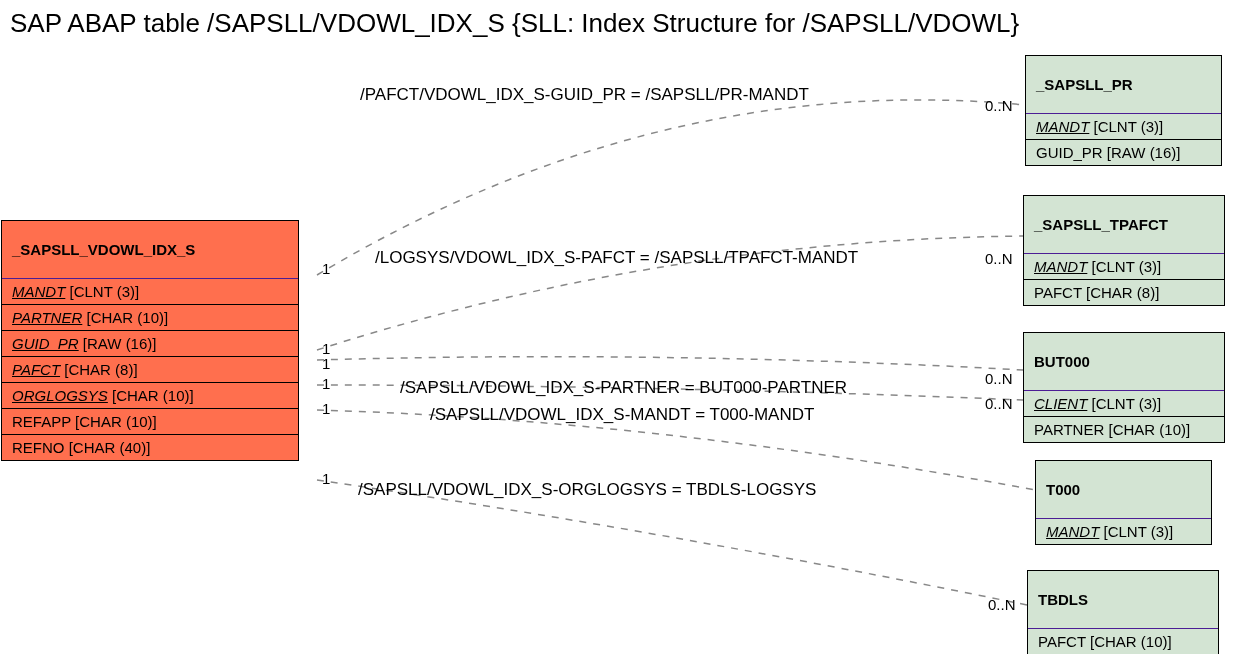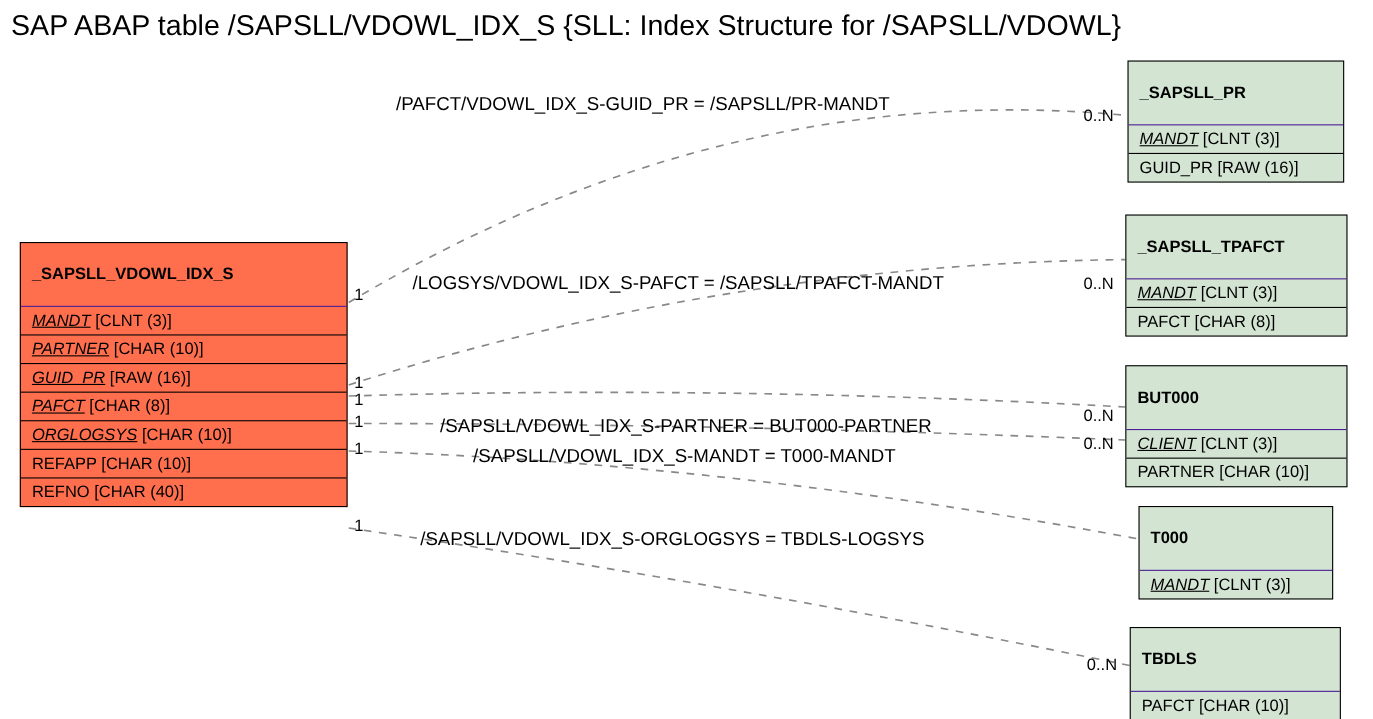--- a/index.html
+++ b/index.html
@@ -26,21 +26,21 @@
 <g stroke="#888" stroke-width="1.5" stroke-dasharray="7,7" fill="none">
 <path d="M317 275 Q 660 70 1025 105"></path>
 <path d="M317 350 Q 660 240 1023 236"></path>
 <path d="M317 360 Q 660 350 1023 370"></path>
 <path d="M317 385 Q 660 385 1023 400"></path>
 <path d="M317 410 Q 660 420 1035 490"></path>
 <path d="M317 480 Q 660 530 1027 605"></path>
 </g>
 </svg>
 
-<div class="entity orange" style="top:220px;left:18px;width:296px">
+<div class="entity orange" style="top:220px;left:1px;width:296px">
   <div class="head">_SAPSLL_VDOWL_IDX_S</div>
   <div id="main-fields">
         <div class="row"><span class="k">MANDT</span> [CLNT (3)]</div>
         <div class="row"><span class="k">PARTNER</span> [CHAR (10)]</div>
         <div class="row"><span class="k">GUID_PR</span> [RAW (16)]</div>
         <div class="row"><span class="k">PAFCT</span> [CHAR (8)]</div>
         <div class="row"><span class="k">ORGLOGSYS</span> [CHAR (10)]</div>
         <div class="row"><span>REFAPP</span> [CHAR (10)]</div>
         <div class="row"><span>REFNO</span> [CHAR (40)]</div>
       </div>
@@ -77,21 +77,21 @@
   <div class="head">TBDLS</div>
   <div id="t4">
         <div class="row"><span>PAFCT</span> [CHAR (10)]</div>
       </div>
 </div>
 
 <div class="rel-label" style="top:85px;left:360px">/PAFCT/VDOWL_IDX_S-GUID_PR = /SAPSLL/PR-MANDT</div>
 <div class="rel-label" style="top:248px;left:375px">/LOGSYS/VDOWL_IDX_S-PAFCT = /SAPSLL/TPAFCT-MANDT</div>
 <div class="rel-label" style="top:378px;left:400px">/SAPSLL/VDOWL_IDX_S-PARTNER = BUT000-PARTNER</div>
 <div class="rel-label" style="top:405px;left:430px">/SAPSLL/VDOWL_IDX_S-MANDT = T000-MANDT</div>
-<div class="rel-label" style="top:480px;left:382px">/SAPSLL/VDOWL_IDX_S-ORGLOGSYS = TBDLS-LOGSYS</div>
+<div class="rel-label" style="top:480px;left:358px">/SAPSLL/VDOWL_IDX_S-ORGLOGSYS = TBDLS-LOGSYS</div>
 
 <div class="card" style="top:260px;left:322px">1</div>
 <div class="card" style="top:340px;left:322px">1</div>
 <div class="card" style="top:355px;left:322px">1</div>
 <div class="card" style="top:375px;left:322px">1</div>
 <div class="card" style="top:400px;left:322px">1</div>
 <div class="card" style="top:470px;left:322px">1</div>
 
 <div class="card" style="top:97px;left:985px">0..N</div>
 <div class="card" style="top:250px;left:985px">0..N</div>

